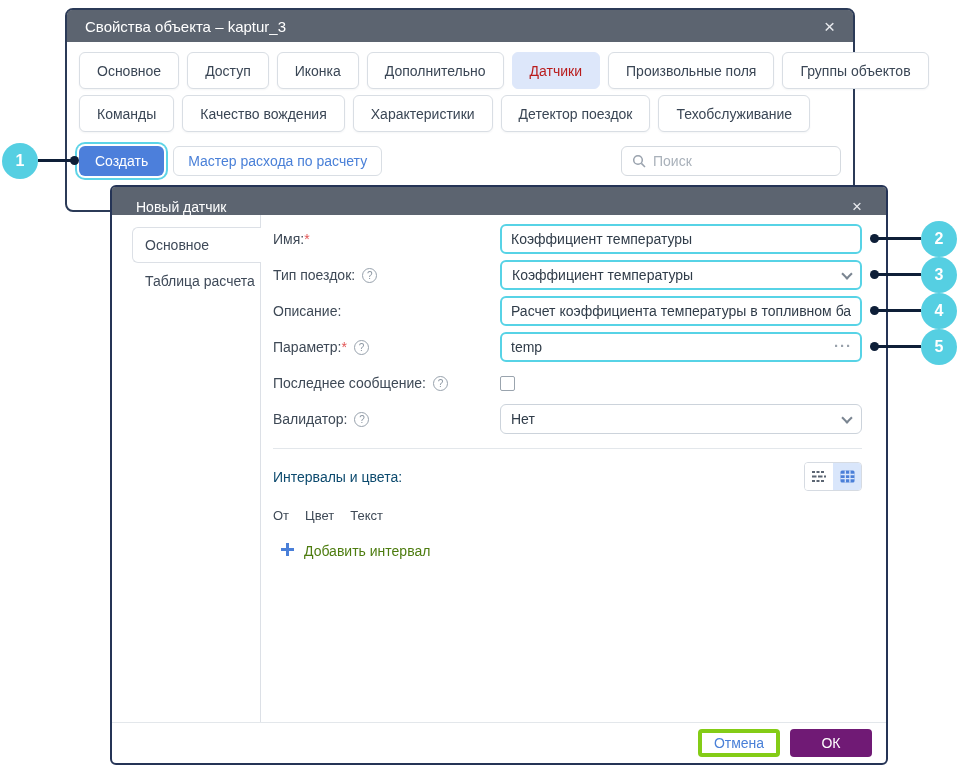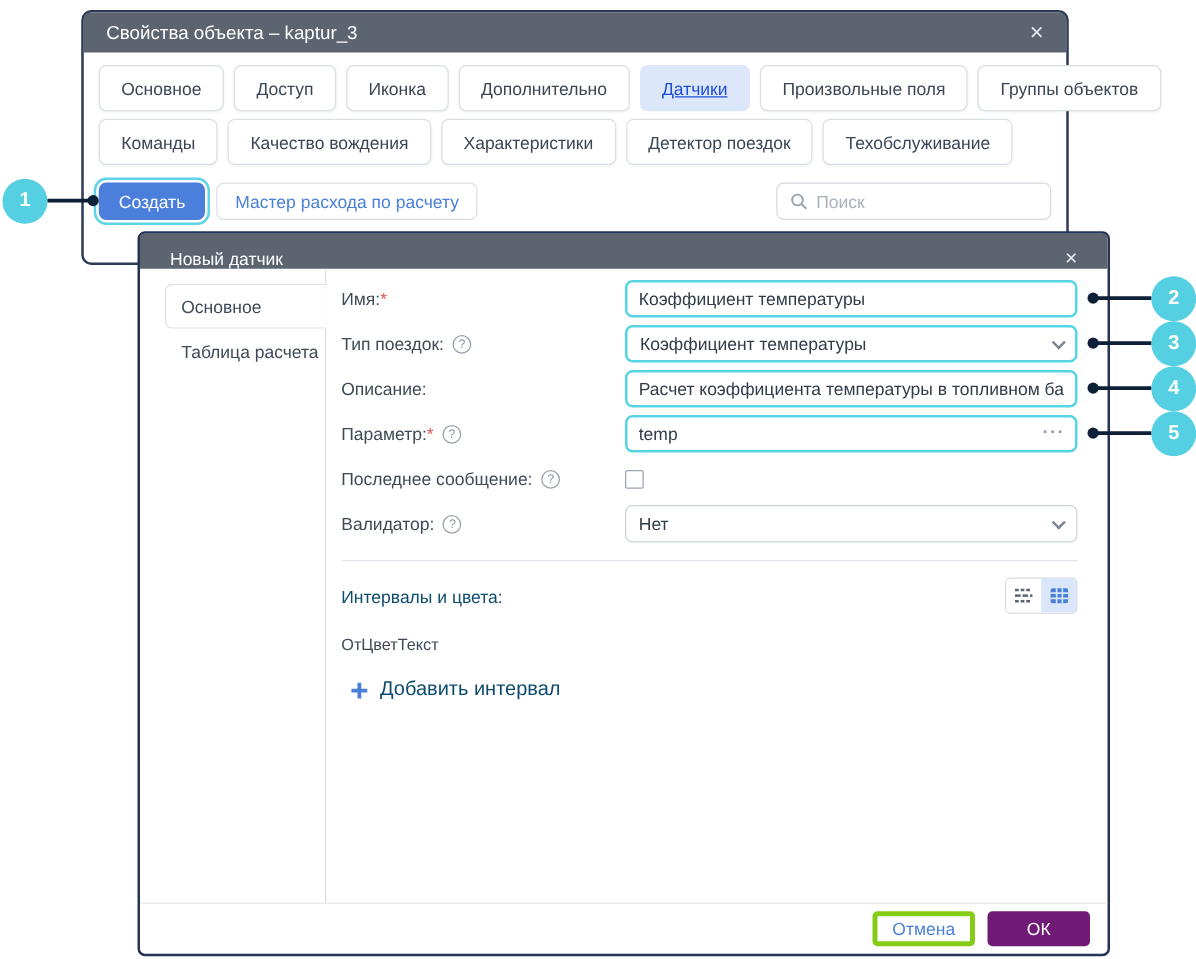--- a/index.html
+++ b/index.html
@@ -26,21 +26,21 @@
   }
   .tab-row { position: absolute; left: 12px; display: flex; gap: 8px; }
   .row1 { top: 42px; }
   .row2 { top: 85px; }
   .tab {
     height: 37px; padding: 0 17px; display: flex; align-items: center;
     background: #fff; border: 1px solid #d9dee4; border-radius: 6px;
     font-size: 14px; font-weight: 500; color: #3a4655;
     box-shadow: 0 1px 2px rgba(40,50,70,.05); cursor: pointer; white-space: nowrap;
   }
-  .tab.active { background: #dde7fa; border-color: #dde7fa; color: #1d4ed8; box-shadow: none; text-decoration: underline; }
+  .tab.active { background: #dde7fa; border-color: #dde7fa; color: #b91c1c; box-shadow: none; }
 
   .action-row {
     position: absolute; left: 12px; right: 12px; top: 136px; height: 30px;
     display: flex; gap: 9px; align-items: center;
   }
   .btn-create {
     height: 30px; padding: 0 16px; background: #4c7fdb; color: #fff;
     border: none; border-radius: 6px; font-size: 14px; font-weight: 500;
     box-shadow: 0 0 0 2px #ffffff, 0 0 0 4px #5dd4e7; cursor: pointer;
     font-family: inherit;
@@ -126,24 +126,24 @@
 
   .intervals-header { display: flex; align-items: center; margin-top: 13px; }
   .intervals-label { flex: 1; font-size: 14px; color: #0c4a6e; }
   .view-toggle { display: flex; border: 1px solid #d6dbe2; border-radius: 4px; overflow: hidden; }
   .view-btn {
     width: 28px; height: 27px; display: flex; align-items: center; justify-content: center;
     background: #fff; cursor: pointer;
   }
   .view-btn.active { background: #d9e6fb; }
 
-  .cols-row { display: flex; gap: 0; margin-top: 17px; font-size: 13px; color: #3e4956; }
+  .cols-row { display: flex; gap: 16px; margin-top: 17px; font-size: 13px; color: #3e4956; }
   .add-interval {
-    display: flex; align-items: center; gap: 10px; margin-top: 20px; padding-left: 8px;
-    color: #0c4a6e; font-size: 16px; font-weight: 500; cursor: pointer;
+    display: flex; gap: 10px; margin-top: 20px; padding-left: 8px;
+    color: #4d7c0f; font-size: 14px; font-weight: 500; cursor: pointer;
   }
 
   .modal-footer {
     flex: none; height: 41px; border-top: 1px solid #e3e7eb;
     display: flex; align-items: center; justify-content: flex-end;
     gap: 10px; padding-right: 14px;
   }
   .btn-cancel {
     width: 82px; height: 28px; background: #fff; border: 4px solid #84cc16;
     border-radius: 4px; color: #4a80d8; font-size: 14px; cursor: pointer;

